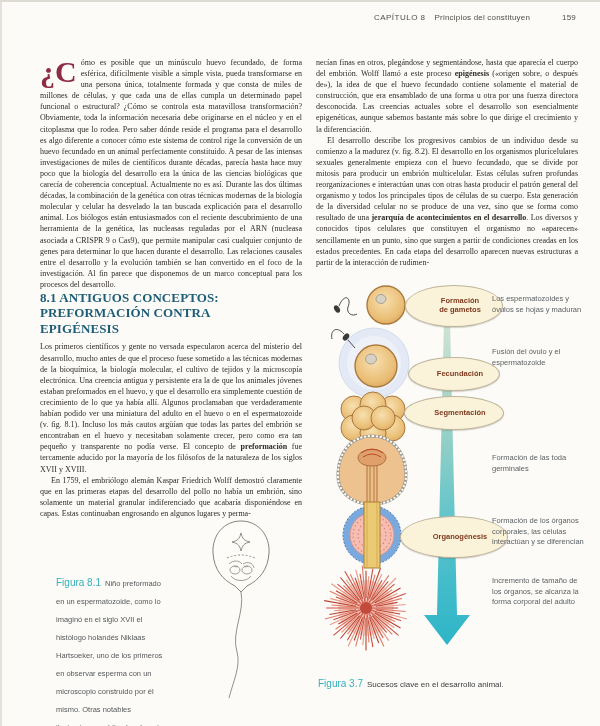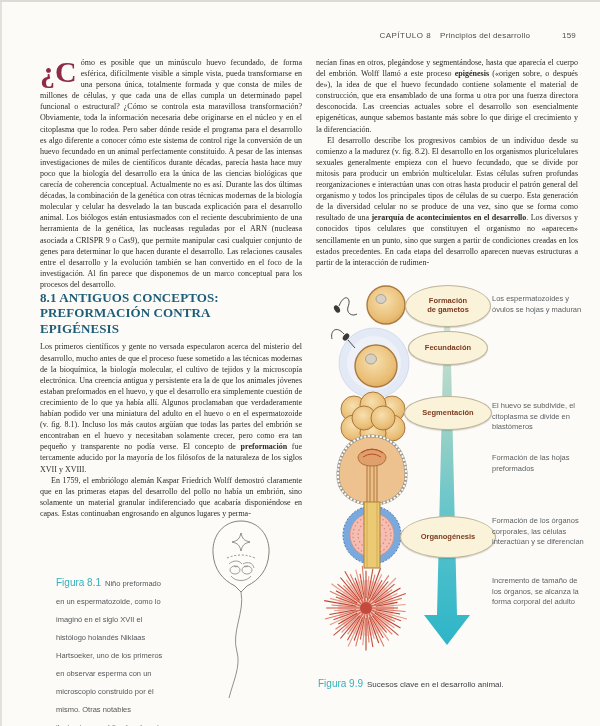--- a/index.html
+++ b/index.html
@@ -1,20 +1,20 @@
 <!DOCTYPE html>
 <html><head>
 <meta charset="utf-8">
 <style>
   html,body{margin:0;padding:0;background:#e9e7e2;}
   .page{position:relative;width:600px;height:726px;background:#fcfbf8;overflow:hidden;
         font-family:"Liberation Serif",serif;color:#2f2b27;
         box-shadow:inset 0 2px 0 #dedbd4, inset 2px 0 0 #e4e1da;}
   
-  .runhead{position:absolute;top:31px;right:24px;display:flex;align-items:flex-end;
+  .runhead{position:absolute;top:13px;right:24px;display:flex;align-items:flex-end;
            font:8px "Liberation Sans",sans-serif;color:#514e49;letter-spacing:.2px;}
   .rh-chapter{letter-spacing:.5px;}
   .rh-title{margin-left:9px;}
   .rh-page{margin-left:32px;}
   
   .col-left{position:absolute;left:40px;top:57px;width:262px;}
   .col-right{position:absolute;left:316px;top:57px;width:262px;}
   p.body-text{margin:0;font-size:8px;line-height:11.1px;text-align:justify;}
   .indent{text-indent:11px;}
   .bold{font-weight:bold;}
@@ -28,24 +28,24 @@
   .fig-label{color:#35b0bc;font:10px "Liberation Sans",sans-serif;}
   .fig1-text{font:7.5px/9.7px "Liberation Sans",sans-serif;color:#55585b;}
   .fig-source{margin-top:7px !important;font:italic 7px/9px "Liberation Sans",sans-serif;color:#55585b;}
   .fig1-art{position:absolute;left:185px;top:500px;}
   
   .fig2{position:absolute;left:316px;top:285px;width:268px;height:415px;}
   .fig2 .arrow{position:absolute;left:100px;top:0;z-index:1;}
   .oval{position:absolute;z-index:2;background:#fbf2da;border:1px solid #bdb49a;border-radius:50%;
         display:flex;align-items:center;justify-content:center;text-align:center;
         font:bold 7.5px/8.6px "Liberation Sans",sans-serif;color:#7c3a1e;
-        box-shadow:0 1px 1px rgba(90,80,60,.25);}
+        box-shadow:0 1px 1px rgba(90,80,60,.25);padding-left:12px;}
   .oval span{white-space:pre-line;}
   .o0{left:89px;top:0;width:84px;height:40px;}
-  .o1{left:92px;top:46px;width:78px;height:32px;justify-content:center;}
+  .o1{left:92px;top:72px;width:78px;height:32px;justify-content:center;}
   .o2{left:88px;top:111px;width:86px;height:32px;}
   .o3{left:86px;top:166px;width:90px;height:36px;}
   .o4{left:84px;top:231px;width:94px;height:40px;justify-content:center;}
   .o5{left:87px;top:294px;width:88px;height:38px;}
   .desc{position:absolute;left:176px;width:92px;z-index:2;
         font:7.5px/10.5px "Liberation Sans",sans-serif;color:#5d6265;}
   .d0{top:9px;} .d1{top:62px;} .d2{top:116px;} .d3{top:168px;} .d4{top:231px;} .d5{top:291px;}
   .ill{position:absolute;z-index:2;}
   .i0{left:8px;top:-6px;} .i1{left:6px;top:36px;} .i2{left:14px;top:103px;}
   .i3{left:16px;top:146px;} .i4{left:18px;top:215px;} .i5{left:-2px;top:273px;}
@@ -68,21 +68,21 @@
         <stop offset="0%" stop-color="#dbe7d6"></stop>
         <stop offset="35%" stop-color="#9ed2c6"></stop>
         <stop offset="70%" stop-color="#54c1cb"></stop>
         <stop offset="100%" stop-color="#2db5c8"></stop>
       </linearGradient>
     </defs>
   </svg>
 
   <div class="runhead">
     <span class="rh-chapter">CAPÍTULO 8</span>
-    <span class="rh-title">Principios del desarrollo</span>
+    <span class="rh-title">Principios del constituyen</span>
     <span class="rh-page">159</span>
   </div>
 
   <div class="col-left">
     <p class="body-text"><span class="dropcap">¿C</span><span>ómo es posible que un minúsculo huevo fecundado, de forma esférica, difícilmente visible a simple vista, pueda transformarse en una persona única, totalmente formada y que consta de miles de millones de células, y que cada una de ellas cumpla un determinado papel funcional o estructural? ¿Cómo se controla esta maravillosa transformación? Obviamente, toda la información necesaria debe originarse en el núcleo y en el citoplasma que lo rodea. Pero saber dónde reside el programa para el desarrollo es algo diferente a conocer cómo este sistema de control rige la conversión de un huevo fecundado en un animal perfectamente constituido. A pesar de las intensas investigaciones de miles de científicos durante décadas, parecía hasta hace muy poco que la biología del desarrollo era la única de las ciencias biológicas que carecía de coherencia conceptual. Actualmente no es así. Durante las dos últimas décadas, la combinación de la genética con otras técnicas modernas de la biología molecular y celular ha desvelado la tan buscada explicación para el desarrollo animal. Los biólogos están entusiasmados con el reciente descubrimiento de una herramienta de la genética, las nucleasas reguladas por el ARN (nucleasa asociada a CRISPR 9 o Cas9), que permite manipular casi cualquier conjunto de genes para determinar lo que hacen durante el desarrollo. Las relaciones causales entre el desarrollo y la evolución también se han convertido en el foco de la investigación. Al fin parece que disponemos de un marco conceptual para los procesos del desarrollo.</span></p>
     <h2 class="section-heading">8.1 ANTIGUOS CONCEPTOS: PREFORMACIÓN CONTRA EPIGÉNESIS</h2>
     <p class="body-text"><span>Los primeros científicos y gente no versada especularon acerca del misterio del desarrollo, mucho antes de que el proceso fuese sometido a las técnicas modernas de la bioquímica, la biología molecular, el cultivo de tejidos y la microscopía electrónica. Una creencia antigua y persistente era la de que los animales jóvenes estaban preformados en el huevo, y que el desarrollo era simplemente cuestión de crecimiento de lo que ya había allí. Algunos proclamaban que verdaderamente habían podido ver una miniatura del adulto en el huevo o en el espermatozoide (v. fig. 8.1). Incluso los más cautos argüían que todas las partes del embrión se encontraban en el huevo y necesitaban solamente crecer, pero como era tan pequeño y transparente no podía verse. El concepto de </span><span class="bold">preformación</span><span> fue tercamente aducido por la mayoría de los filósofos de la naturaleza de los siglos XVII y XVIII.</span></p>
     <p class="body-text indent">En 1759, el embriólogo alemán Kaspar Friedrich Wolff demostró claramente que en las primeras etapas del desarrollo del pollo no había un embrión, sino solamente un material granular indiferenciado que acabaría disponiéndose en capas. Estas continuaban engrosando en algunos lugares y perma-</p>
   </div>
 
@@ -136,49 +136,49 @@
       <circle cx="52" cy="42" r="27" fill="#eef1f8"></circle>
       <circle cx="54" cy="45" r="21" fill="url(#eggGrad)" stroke="#aa7a3f" stroke-width="1.4"></circle>
       <ellipse cx="49" cy="38" rx="5.5" ry="5" fill="#d6d1c4" stroke="#9a948a" stroke-width="0.8"></ellipse>
       <ellipse cx="24" cy="16" rx="2.6" ry="4" fill="#3a3a3a" transform="rotate(40 24 16)"></ellipse>
       <path d="M22,13 C14,4 8,10 10,18" fill="none" stroke="#3a3a3a" stroke-width="0.9"></path>
       <path d="M26,19 L33,27" stroke="#3a3a3a" stroke-width="0.9"></path>
     </svg>
     <div class="oval o1">
         <span>Fecundación</span>
       </div>
+    <div class="desc d1">Fusión del óvulo y el espermatozoide</div>
 
     <svg class="ill i2" width="85" height="58" viewBox="0 0 85 58">
       <g stroke="#a87840" stroke-width="1">
         <circle cx="24" cy="21" r="13" fill="url(#eggGrad)"></circle>
         <circle cx="62" cy="21" r="13" fill="url(#eggGrad)"></circle>
         <circle cx="24" cy="40" r="13" fill="url(#eggGrad)"></circle>
         <circle cx="62" cy="40" r="13" fill="url(#eggGrad)"></circle>
         <circle cx="43" cy="17" r="13" fill="url(#eggGrad)"></circle>
         <circle cx="43" cy="45" r="13" fill="url(#eggGrad)"></circle>
         <circle cx="34" cy="30" r="12" fill="url(#eggGrad)"></circle>
         <circle cx="53" cy="30" r="12" fill="url(#eggGrad)"></circle>
       </g>
     </svg>
     <div class="oval o2">
         <span>Segmentación</span>
       </div>
-    <div class="desc d2">El huevo se subdivide, el citoplasma se divide en blastómeros</div>
 
     <svg class="ill i3" width="80" height="78" viewBox="0 0 80 78">
       <path d="M40,5 C60,5 73,20 74,42 C75,60 63,72 40,74 C17,72 5,60 6,42 C7,20 20,5 40,5 Z" fill="#eec28e" stroke="#9a968c" stroke-width="3"></path>
       <path d="M40,5 C60,5 73,20 74,42 C75,60 63,72 40,74 C17,72 5,60 6,42 C7,20 20,5 40,5 Z" fill="none" stroke="#fdfbf6" stroke-width="2" stroke-dasharray="2.2,1.6"></path>
       <rect x="35" y="33" width="10" height="40" fill="#ecbf84" stroke="#a2602c" stroke-width="0.8"></rect>
       <line x1="38" y1="35" x2="38" y2="72" stroke="#8c4a22" stroke-width="0.6"></line>
       <line x1="42" y1="35" x2="42" y2="72" stroke="#8c4a22" stroke-width="0.6"></line>
       <path d="M26,26 C28,16 52,16 54,26 C54,32 48,35 40,35 C32,35 26,32 26,26 Z" fill="#dfa06b" stroke="#a2602c" stroke-width="0.8"></path>
       <path d="M29,22 Q40,14 51,22" fill="none" stroke="#bb4a28" stroke-width="1"></path>
       <path d="M31,26 Q40,20 49,26" fill="none" stroke="#bb4a28" stroke-width="1"></path>
     </svg>
-    <div class="desc d3">Formación de las hojas preformados</div>
+    <div class="desc d3">Formación de las toda germinales</div>
 
     <svg class="ill i4" width="76" height="70" viewBox="0 0 76 70">
       <circle cx="38" cy="35" r="29" fill="#7aa9dd" stroke="#4878b8" stroke-width="1"></circle>
       <circle cx="38" cy="35" r="29" fill="none" stroke="#ffffff" stroke-width="1" stroke-dasharray="1.5,2"></circle>
       <circle cx="38" cy="35" r="22" fill="#f6beb2" stroke="#d98f82" stroke-width="0.8"></circle>
       <circle cx="38" cy="35" r="8" fill="none" stroke="#dc8377" stroke-width="1.2" stroke-dasharray="1.5,2.5"></circle>
       <circle cx="38" cy="35" r="14" fill="none" stroke="#dc8377" stroke-width="1.2" stroke-dasharray="1.5,2.5"></circle>
       <circle cx="38" cy="35" r="19" fill="none" stroke="#dc8377" stroke-width="1.2" stroke-dasharray="1.5,2.5"></circle>
       <rect x="30" y="2" width="16" height="66" fill="#ecc973" stroke="#a8802e" stroke-width="1"></rect>
       <line x1="33" y1="3" x2="33" y2="67" stroke="#c49a3f" stroke-width="0.6"></line>
@@ -262,16 +262,16 @@
           <line x1="64.2" y1="44.3" x2="83.4" y2="35.4" stroke="#e89a86" stroke-width="1.1"></line>
           <line x1="54.8" y1="49.0" x2="91.8" y2="35.5" stroke="#c94f3f" stroke-width="1.1"></line>
           <line x1="58.3" y1="48.3" x2="87.9" y2="40.4" stroke="#e07b66" stroke-width="1.1"></line>
           <line x1="61.8" y1="48.3" x2="83.5" y2="44.4" stroke="#b8432f" stroke-width="1.1"></line>
           <line x1="65.4" y1="48.8" x2="91.6" y2="46.5" stroke="#e89a86" stroke-width="1.1"></line>
         </g>
       <circle cx="52" cy="50" r="6" fill="#c24b3c"></circle>
     </svg>
     <div class="desc d5">Incremento de tamaño de los órganos, se alcanza la forma corporal del adulto</div>
 
-    <p class="fig2-caption"><span class="fig-label">Figura 9.9</span> <span class="fig2-text">Sucesos clave en el desarrollo animal.</span></p>
+    <p class="fig2-caption"><span class="fig-label">Figura 3.7</span> <span class="fig2-text">Sucesos clave en el desarrollo animal.</span></p>
   </div>
 
 </div>
 
 </body></html>

